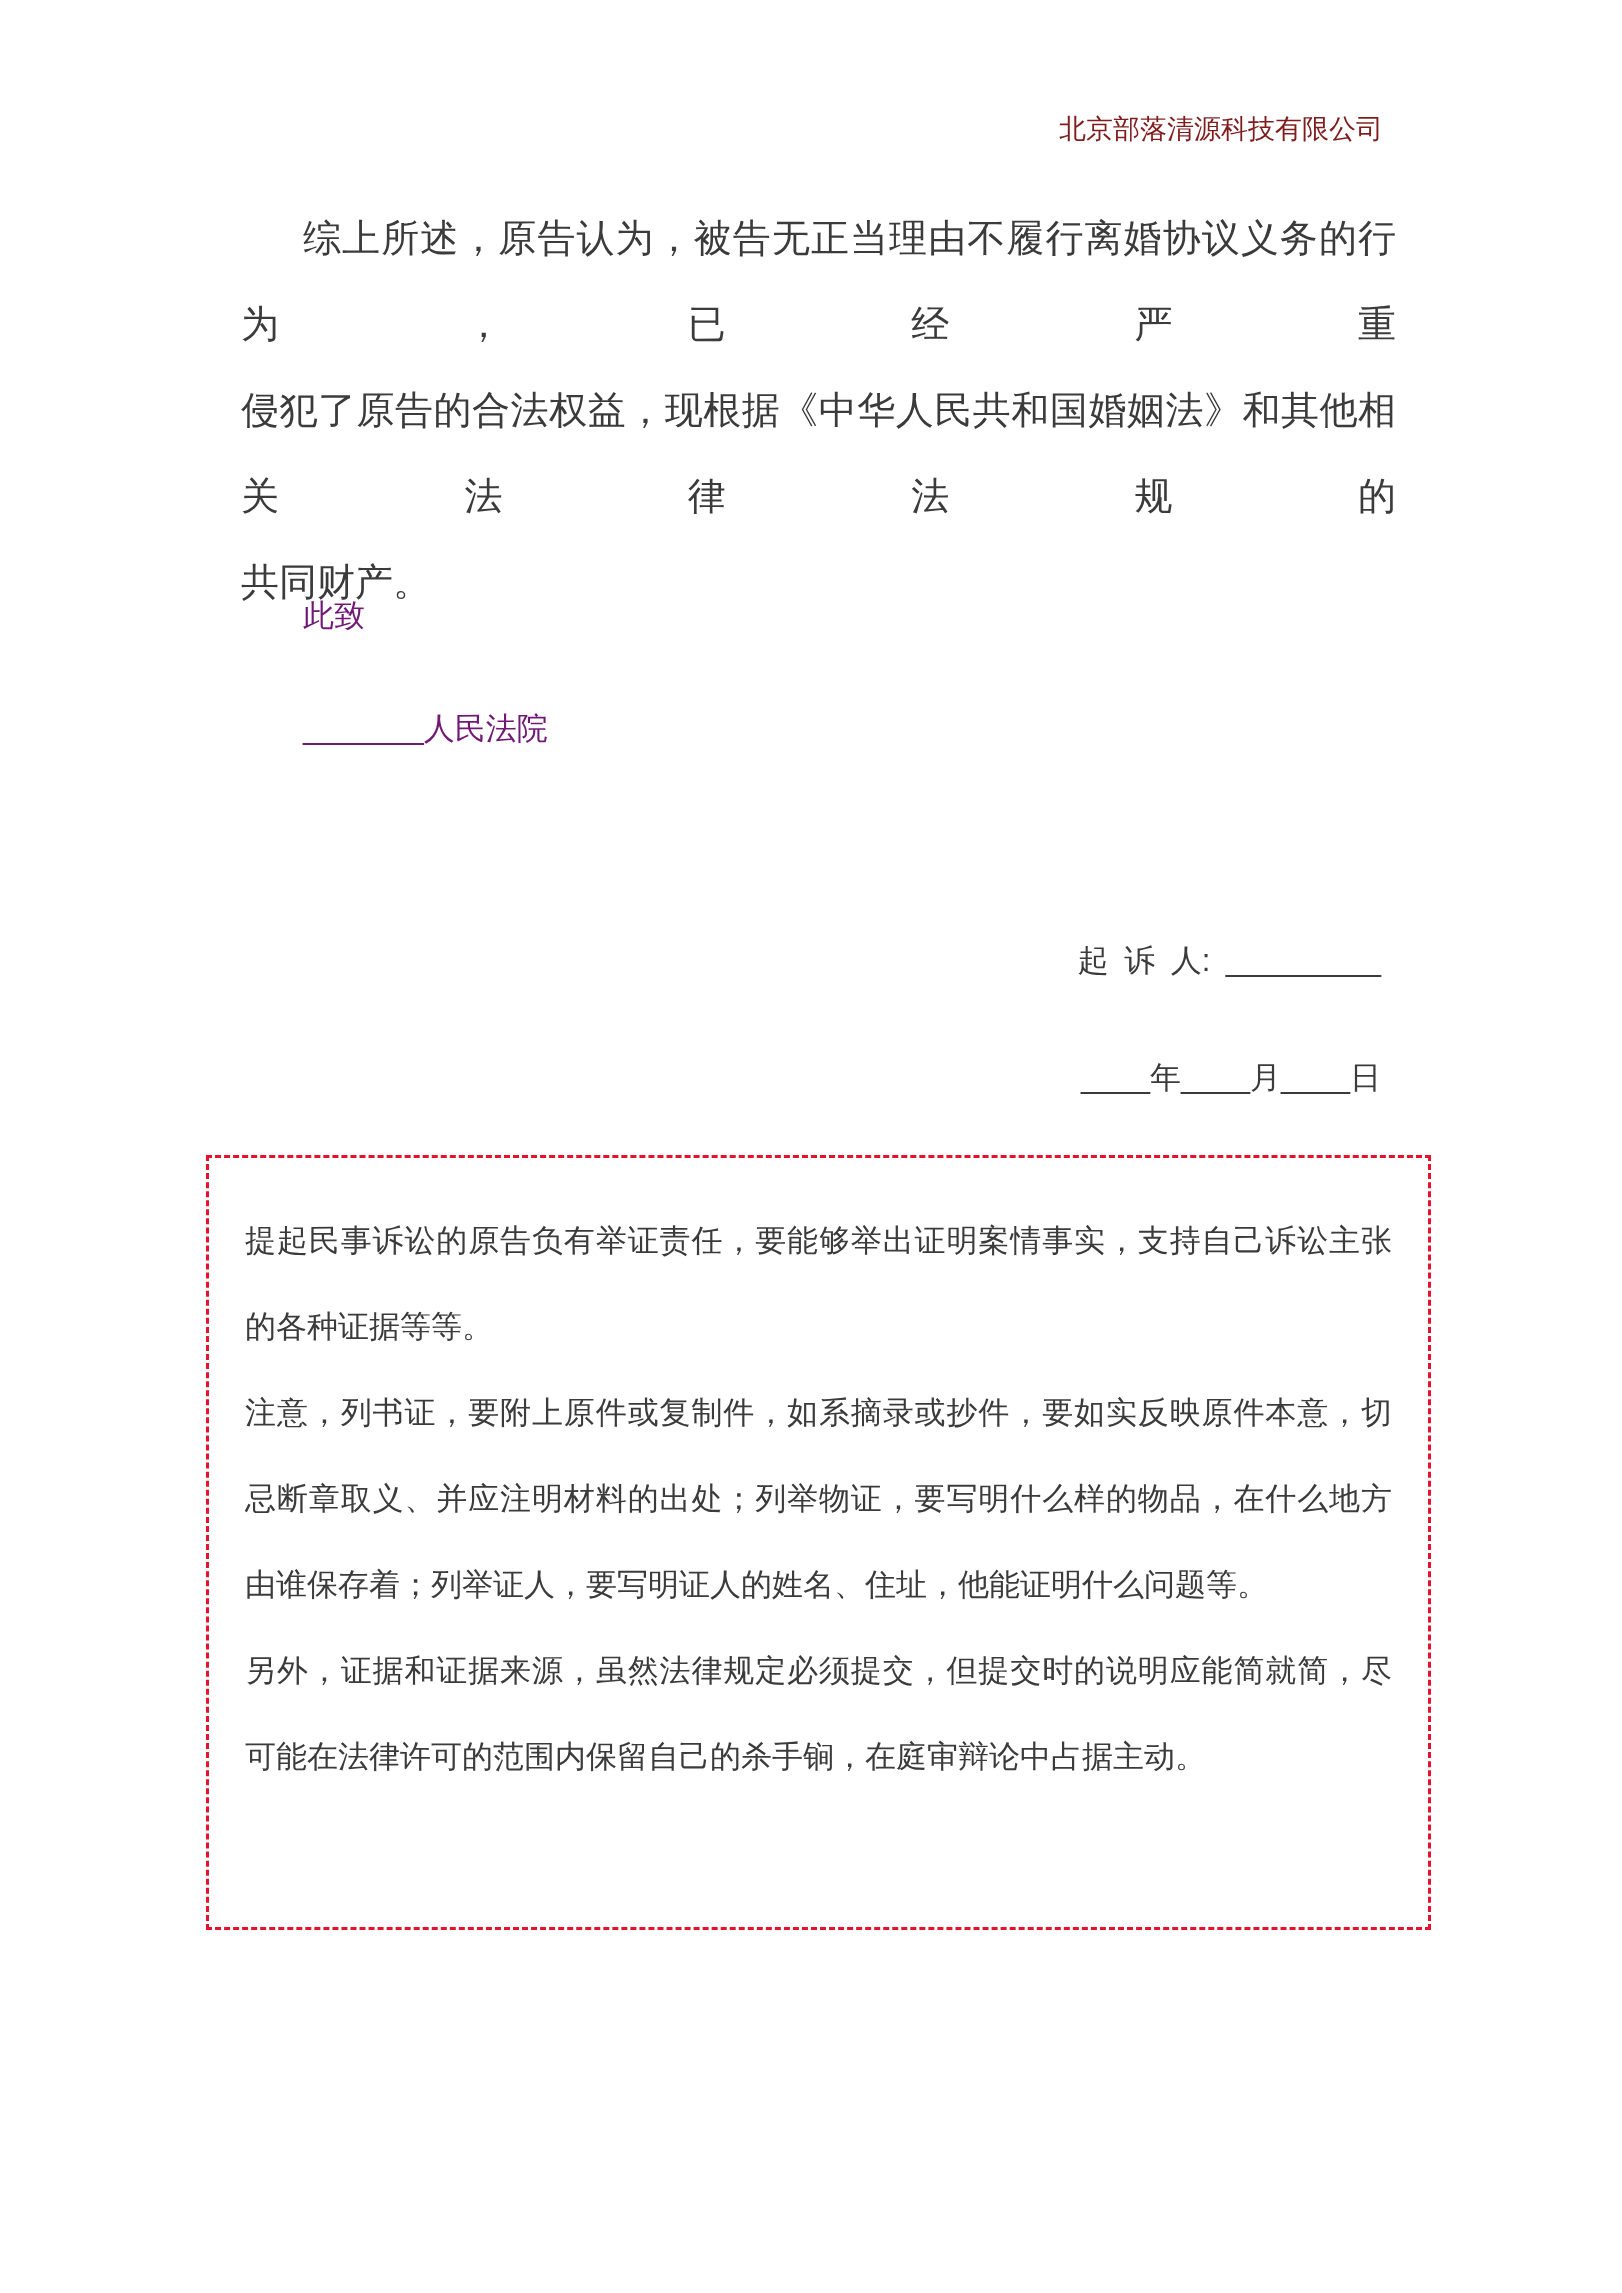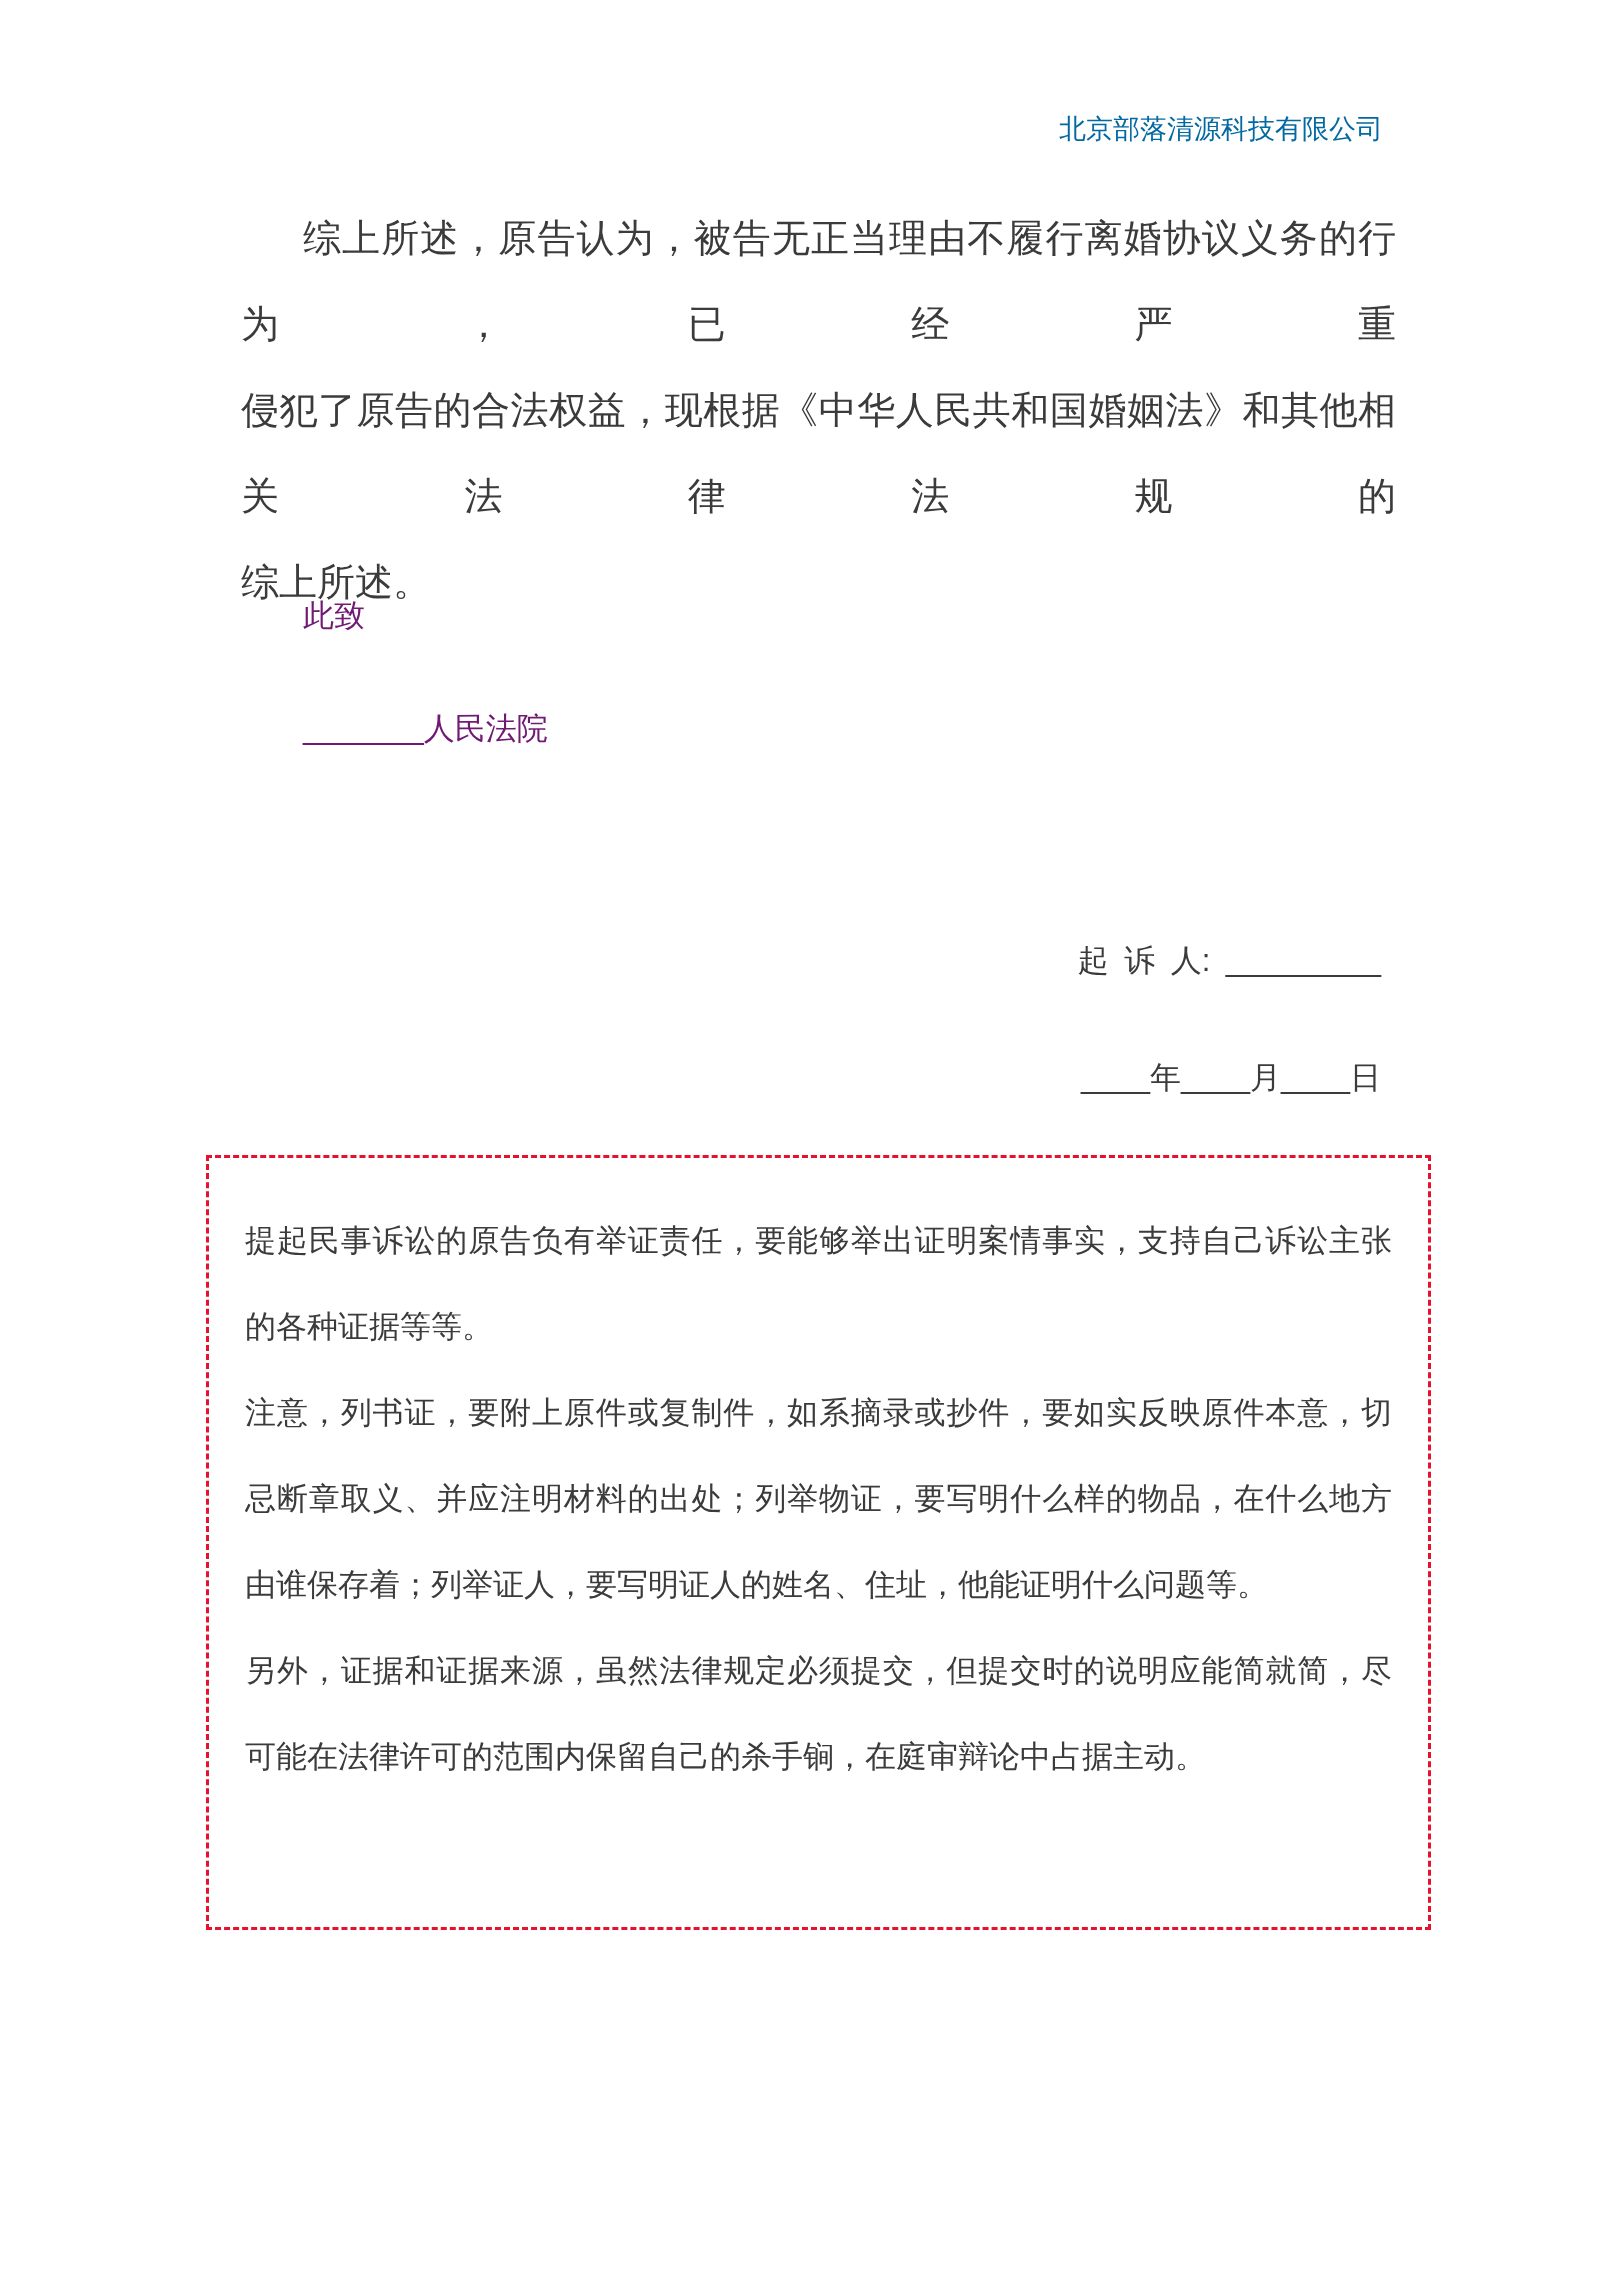--- a/index.html
+++ b/index.html
@@ -11,21 +11,21 @@
     font-family: "Liberation Sans", "DejaVu Sans", sans-serif;
     color: #3b3b3b;
     overflow: hidden;
   }
   .company-header {
     position: absolute;
     top: 111px;
     right: 240px;
     font-size: 27px;
     line-height: 36px;
-    color: #0369a1;
+    color: #7f1d1d;
     white-space: nowrap;
   }
   .main-para {
     position: absolute;
     top: 195px;
     left: 241px;
     width: 1155px;
     font-size: 38px;
     line-height: 86px;
   }
@@ -80,21 +80,21 @@
 </head>
 <body>
 
 <div class="page">
 
   <div class="company-header">北京部落清源科技有限公司</div>
 
   <div class="main-para">
     <div class="doc-line justify indent">综上所述，原告认为，被告无正当理由不履行离婚协议义务的行为，已经严重</div>
     <div class="doc-line justify">侵犯了原告的合法权益，现根据《中华人民共和国婚姻法》和其他相关法律法规的</div>
-    <div class="doc-line">综上所述。</div>
+    <div class="doc-line">共同财产。</div>
   </div>
 
   <div class="salutation blue">此致</div>
 
   <div class="court-line blue">
     <span>_______</span><span>人民法院</span>
   </div>
 
   <div class="plaintiff-line">起 诉 人: _________</div>
 

